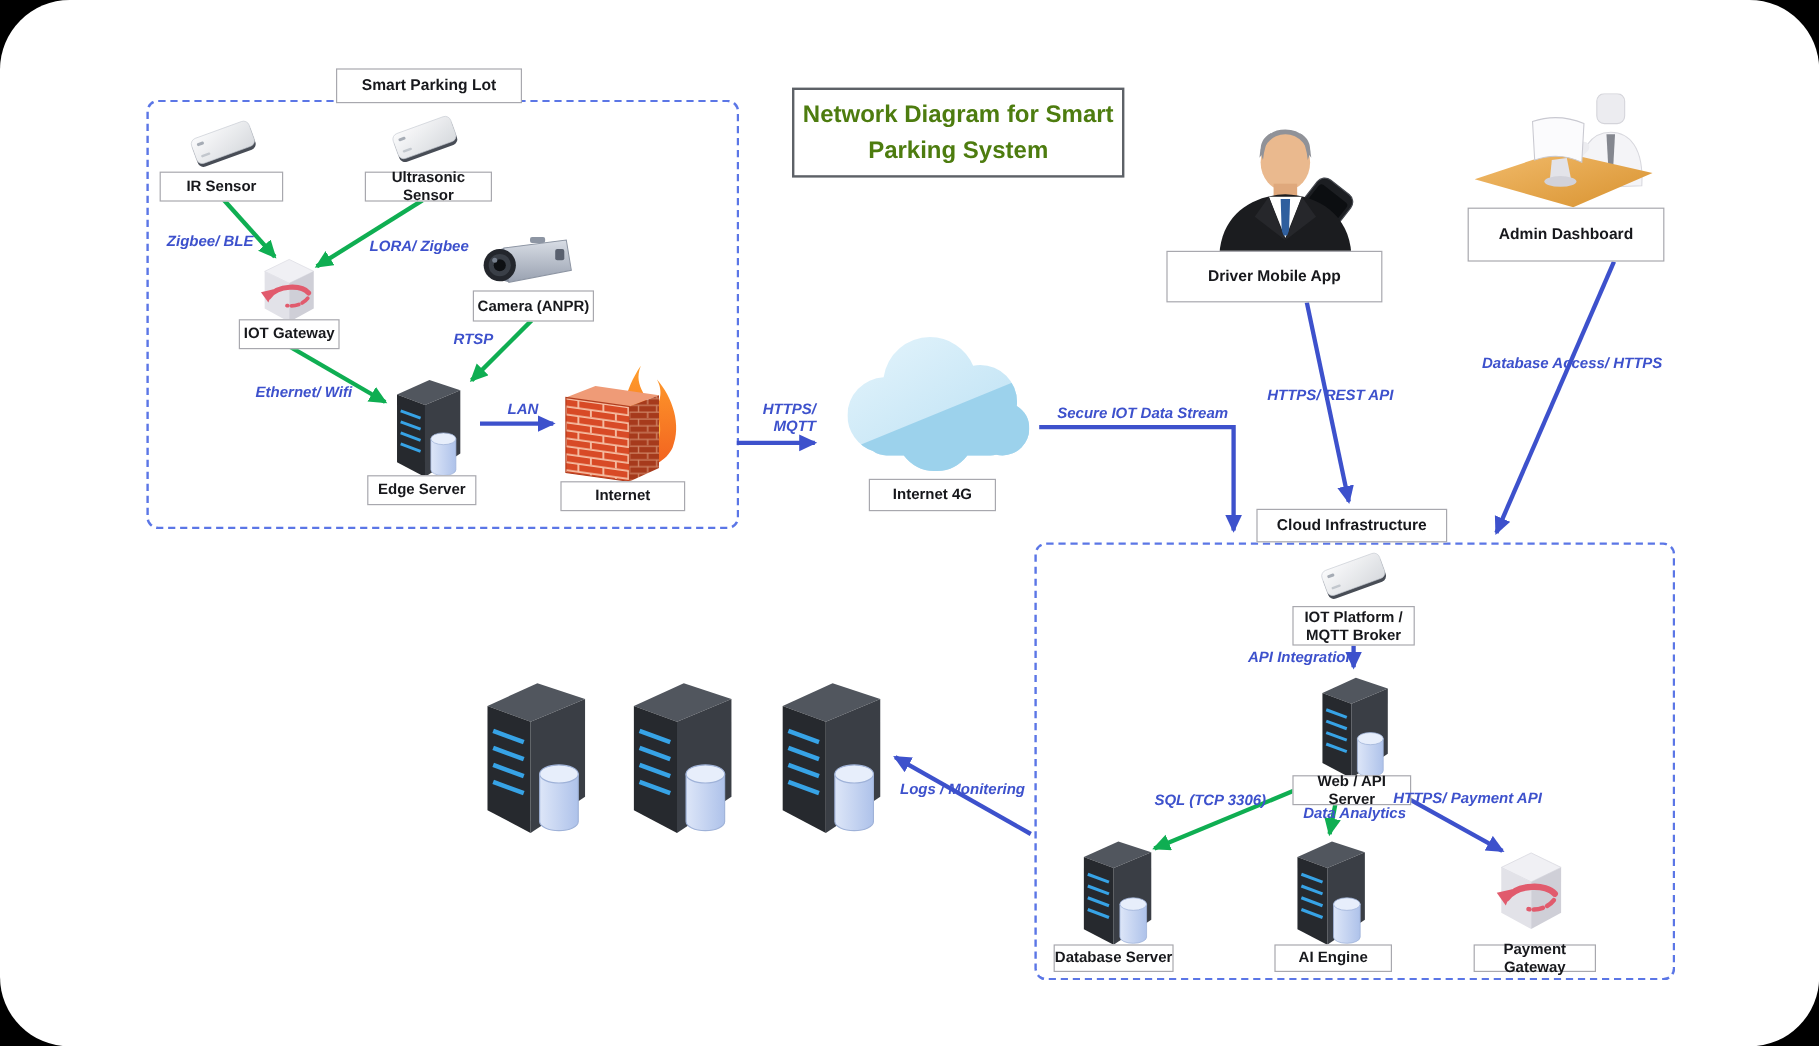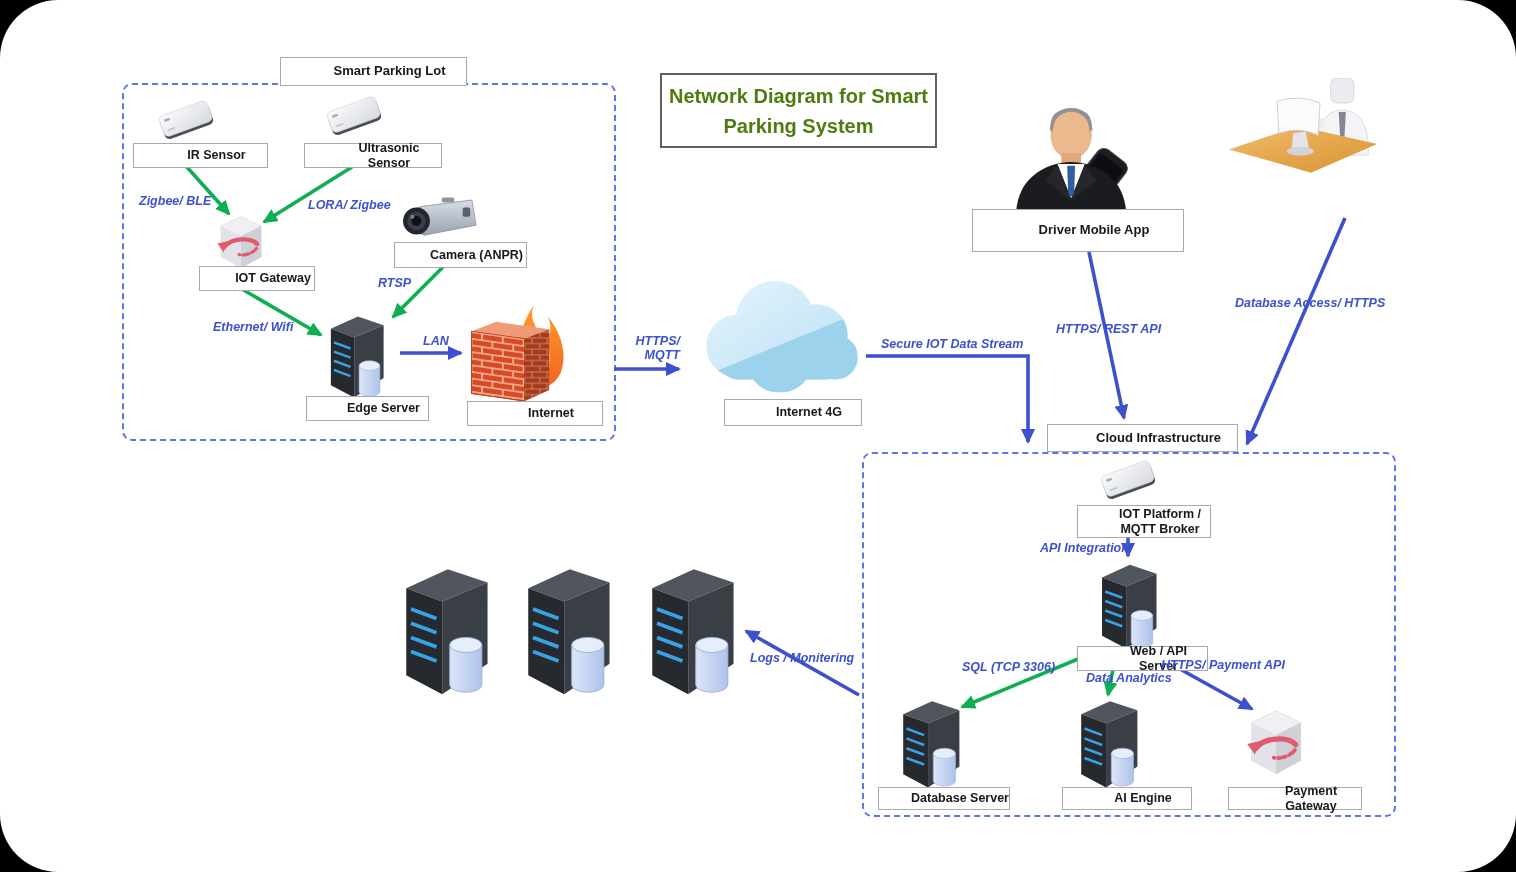--- a/index.html
+++ b/index.html
@@ -2,21 +2,21 @@
 <html><head>
 <meta charset="utf-8">
 <style>
   html,body { margin:0; padding:0; background:#000; }
   .canvas { position:relative; width:1516px; height:872px; overflow:hidden;
             font-family:"Liberation Sans", sans-serif; background:#000; }
   .card { position:absolute; left:0; top:0; right:0; bottom:0; background:#ffffff; border-radius:58px; }
   .group { position:absolute; border:2px dashed #5b76e6; border-radius:10px; }
   .nodebox { position:absolute; background:#fff; border:1px solid #a8a8ae; z-index:6;
              display:flex; align-items:center; justify-content:center; text-align:center;
-             font-weight:bold; font-size:12.5px; color:#17181c; line-height:1.15;padding-left:32px; }
+             font-weight:bold; font-size:12.5px; color:#17181c; line-height:1.15; }
   .bigbox { font-size:13px; }
   .titlebox { position:absolute; background:#fff; border:2px solid #5d6167; z-index:6;
               display:flex; align-items:center; justify-content:center; text-align:center;
               font-weight:bold; font-size:20px; line-height:1.5; color:#4d7c0f; padding:0 6px; box-sizing:border-box; }
   .elabel { position:absolute; color:#3d51cc; font-weight:bold; font-size:12.5px; z-index:7; white-space:nowrap;font-style:italic; }
   .elabel.wrap { white-space:normal; text-align:right; }
   .ic { position:absolute; z-index:3; overflow:visible; }
   .lines { position:absolute; left:0; top:0; z-index:2; pointer-events:none; }
 </style>
 </head>
@@ -242,20 +242,21 @@
     </svg>
 
   <div class="nodebox" style="left:133px;top:143px;width:101px;height:23px">IR Sensor</div>
   <div class="nodebox" style="left:304px;top:143px;width:104px;height:23px">Ultrasonic Sensor</div>
   <div class="nodebox" style="left:199px;top:266px;width:82px;height:23px">IOT Gateway</div>
   <div class="nodebox" style="left:394px;top:242px;width:99px;height:24px">Camera (ANPR)</div>
   <div class="nodebox" style="left:306px;top:396px;width:89px;height:23px">Edge Server</div>
   <div class="nodebox" style="left:467px;top:401px;width:102px;height:23px">Internet</div>
   <div class="nodebox" style="left:724px;top:399px;width:104px;height:25px">Internet 4G</div>
   <div class="nodebox bigbox" style="left:972px;top:209px;width:178px;height:41px">Driver Mobile App</div>
+  <div class="nodebox bigbox" style="left:1223px;top:173px;width:162px;height:43px">Admin Dashboard</div>
   <div class="nodebox" style="left:1077px;top:505px;width:100px;height:31px">IOT Platform / MQTT Broker</div>
   <div class="nodebox" style="left:1077px;top:646px;width:97px;height:23px">Web / API Server</div>
   <div class="nodebox" style="left:878px;top:787px;width:98px;height:21px">Database Server</div>
   <div class="nodebox" style="left:1062px;top:787px;width:96px;height:21px">AI Engine</div>
   <div class="nodebox" style="left:1228px;top:787px;width:100px;height:21px">Payment Gateway</div>
 
   <div class="elabel" style="left:139px;top:194px">Zigbee/ BLE</div>
   <div class="elabel" style="left:308px;top:198px">LORA/ Zigbee</div>
   <div class="elabel" style="left:378px;top:276px">RTSP</div>
   <div class="elabel" style="left:213px;top:320px">Ethernet/ Wifi</div>

